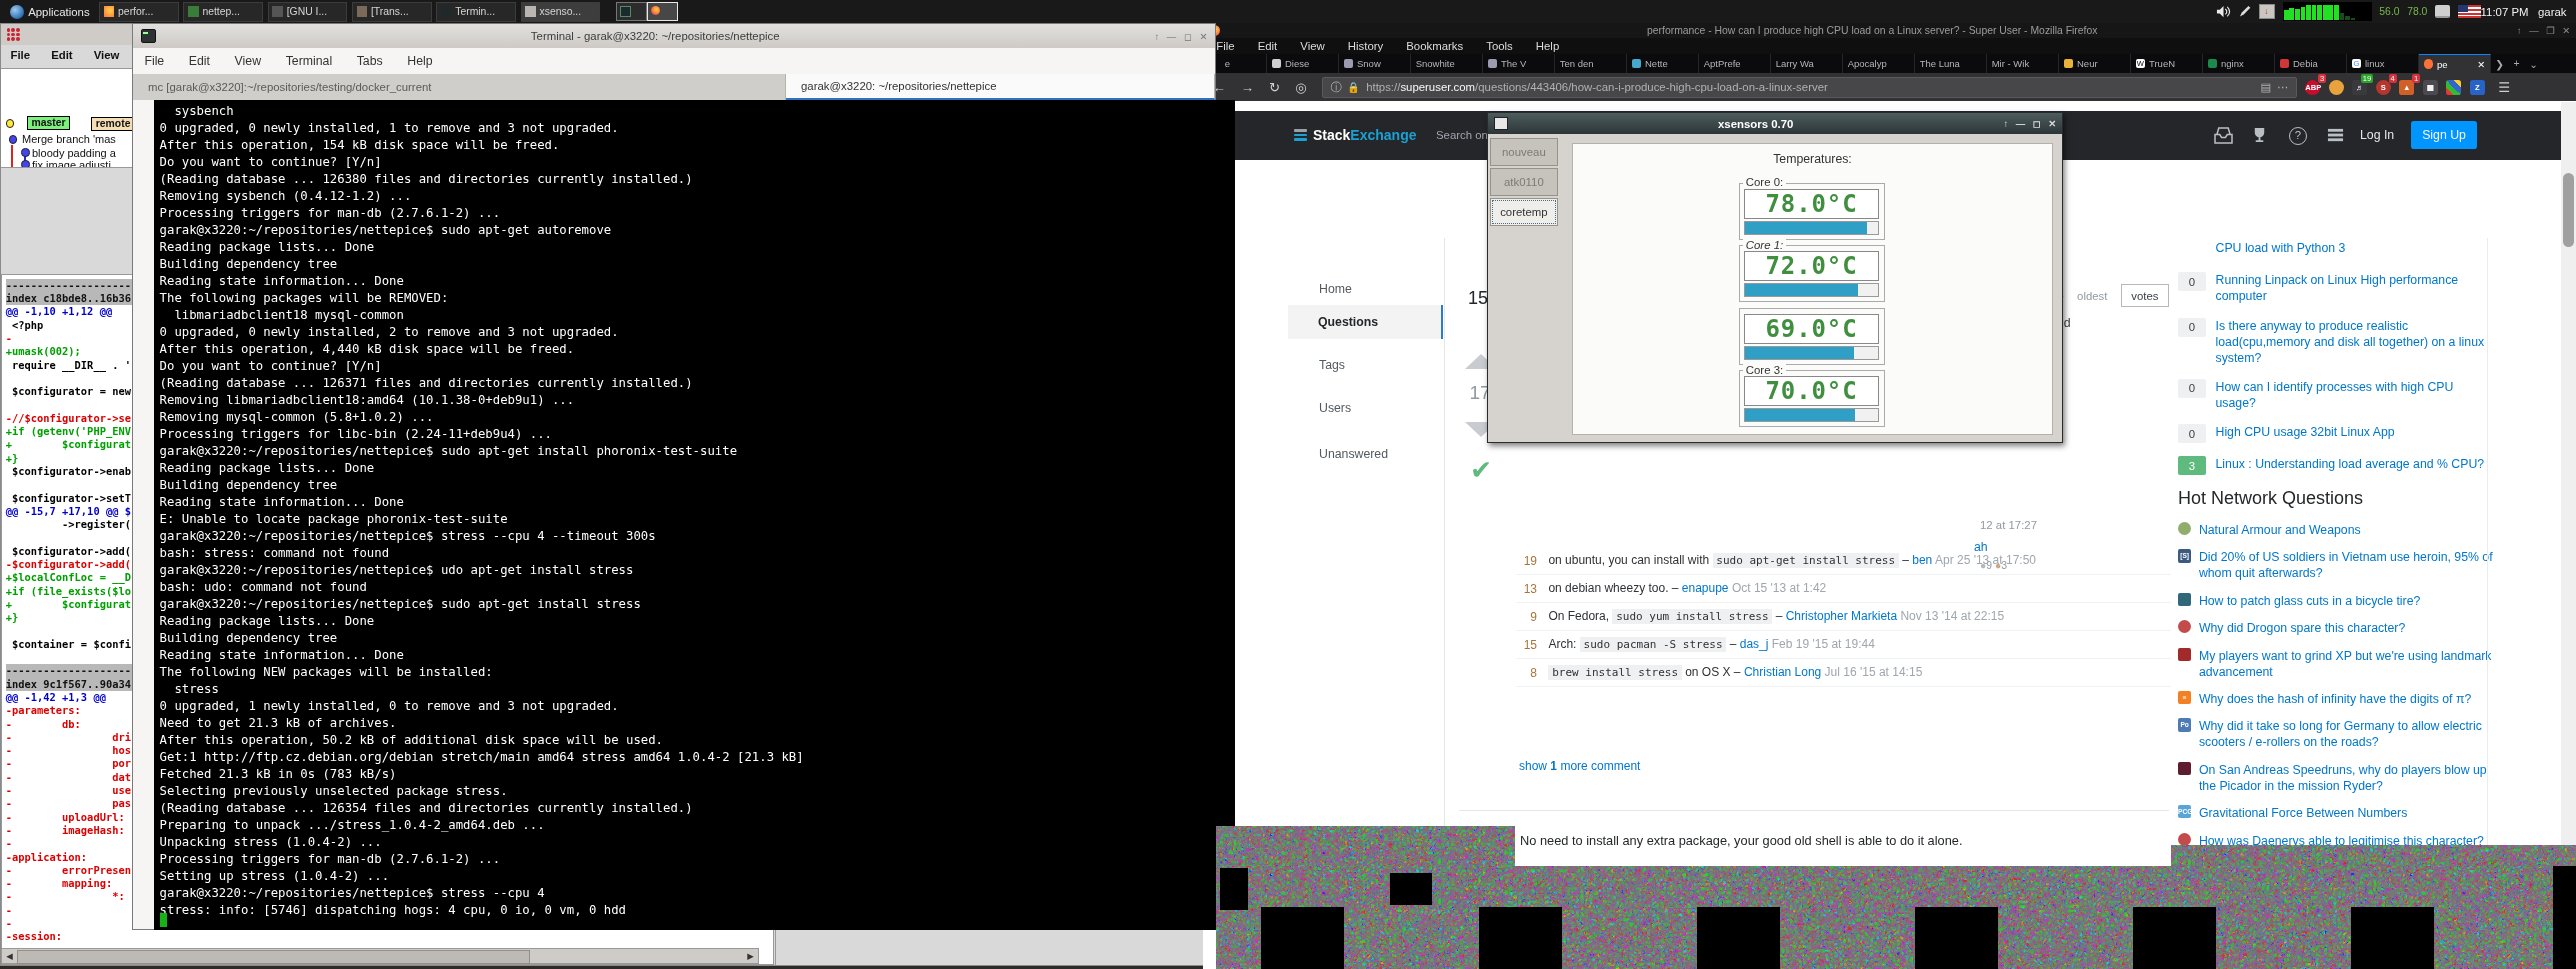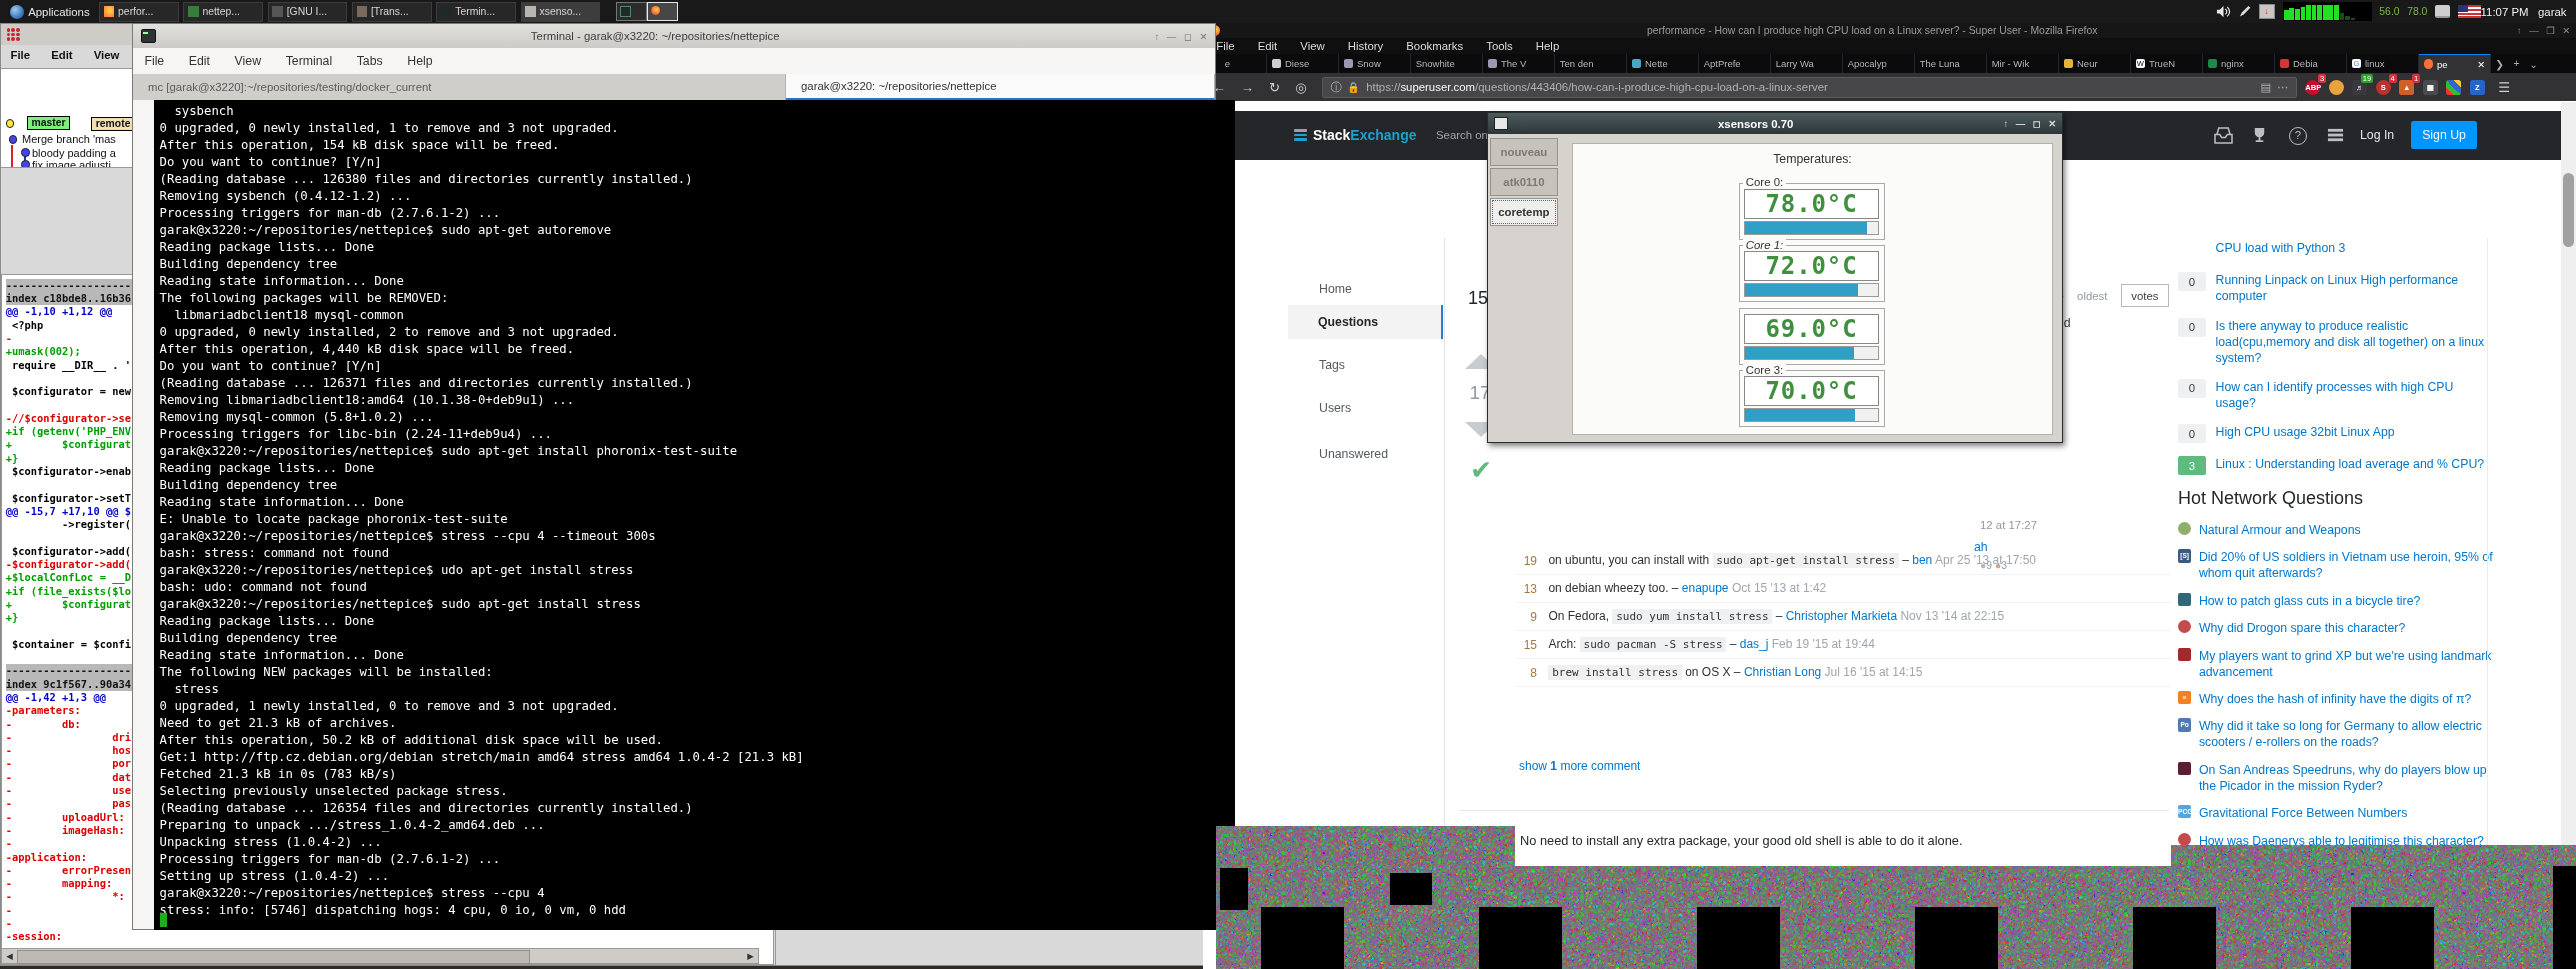--- a/index.html
+++ b/index.html
@@ -164,21 +164,21 @@
   #pgscroll{position:absolute;left:1358px;top:0px;width:15px;height:868px;background:#efefef;}
   #pgthumb{position:absolute;left:1.9px;top:71px;width:11.4px;height:74px;background:#a0a0a0;border-radius:5.7px;}
   
   #xs{position:absolute;left:1487px;top:112px;width:576px;height:331px;background:#d6d3ce;
     border:0.9px solid #2a2a2a;box-sizing:border-box;z-index:40;box-shadow:1.9px 2.8px 5.7px rgba(0,0,0,.5);}
   #xstitle{position:absolute;left:0;top:0;width:100%;height:21px;background:linear-gradient(#4d5c5e,#2c3638);
     color:#fff;font-size:11.4px;font-weight:bold;display:flex;align-items:center;padding:0 5.7px;box-sizing:border-box;}
   #xstitle .titletext{flex:1;text-align:center;}
   .xsico{width:12.3px;height:10.4px;background:#e8e8e8;border:0.9px solid #222;}
   .xstab{position:absolute;left:1.9px;width:68px;height:28px;background:#c6c3bd;border:0.9px solid #969389;
-    font-size:11.4px;color:#7d7a74;display:flex;align-items:center;justify-content:center;box-sizing:border-box;font-weight:bold;}
+    font-size:11.4px;color:#7d7a74;display:flex;align-items:center;justify-content:center;box-sizing:border-box;}
   .xstab.on{background:#efeeea;color:#333;outline:0.9px dotted #4a6d8c;outline-offset:-3.8px;}
   #xsframe{position:absolute;left:84px;top:30px;width:481px;height:292px;background:#fbfbf9;border:0.9px solid #b4b1aa;box-sizing:border-box;}
   #xshead{position:absolute;left:0;top:7.6px;width:100%;text-align:center;font-size:12.3px;color:#333;}
   .core{position:absolute;left:166px;width:144px;height:55px;border:0.9px solid #aaa;}
   .clabel{position:absolute;left:170px;font-size:11.4px;color:#333;background:#fbfbf9;padding:0 2.8px;}
   .lcd{position:absolute;left:171px;width:133px;height:28px;background:#fff;border:0.9px solid #888;
     font-family:"DejaVu Sans Mono",monospace;font-weight:bold;font-size:24px;color:#3f8f3f;
     text-align:center;line-height:28px;letter-spacing:0.9px;}
   .cbar{position:absolute;left:171px;width:133px;height:12.3px;border:0.9px solid #999;background:#f1f1f1;}
   .cfill{height:100%;background:#2f9fc5;}

